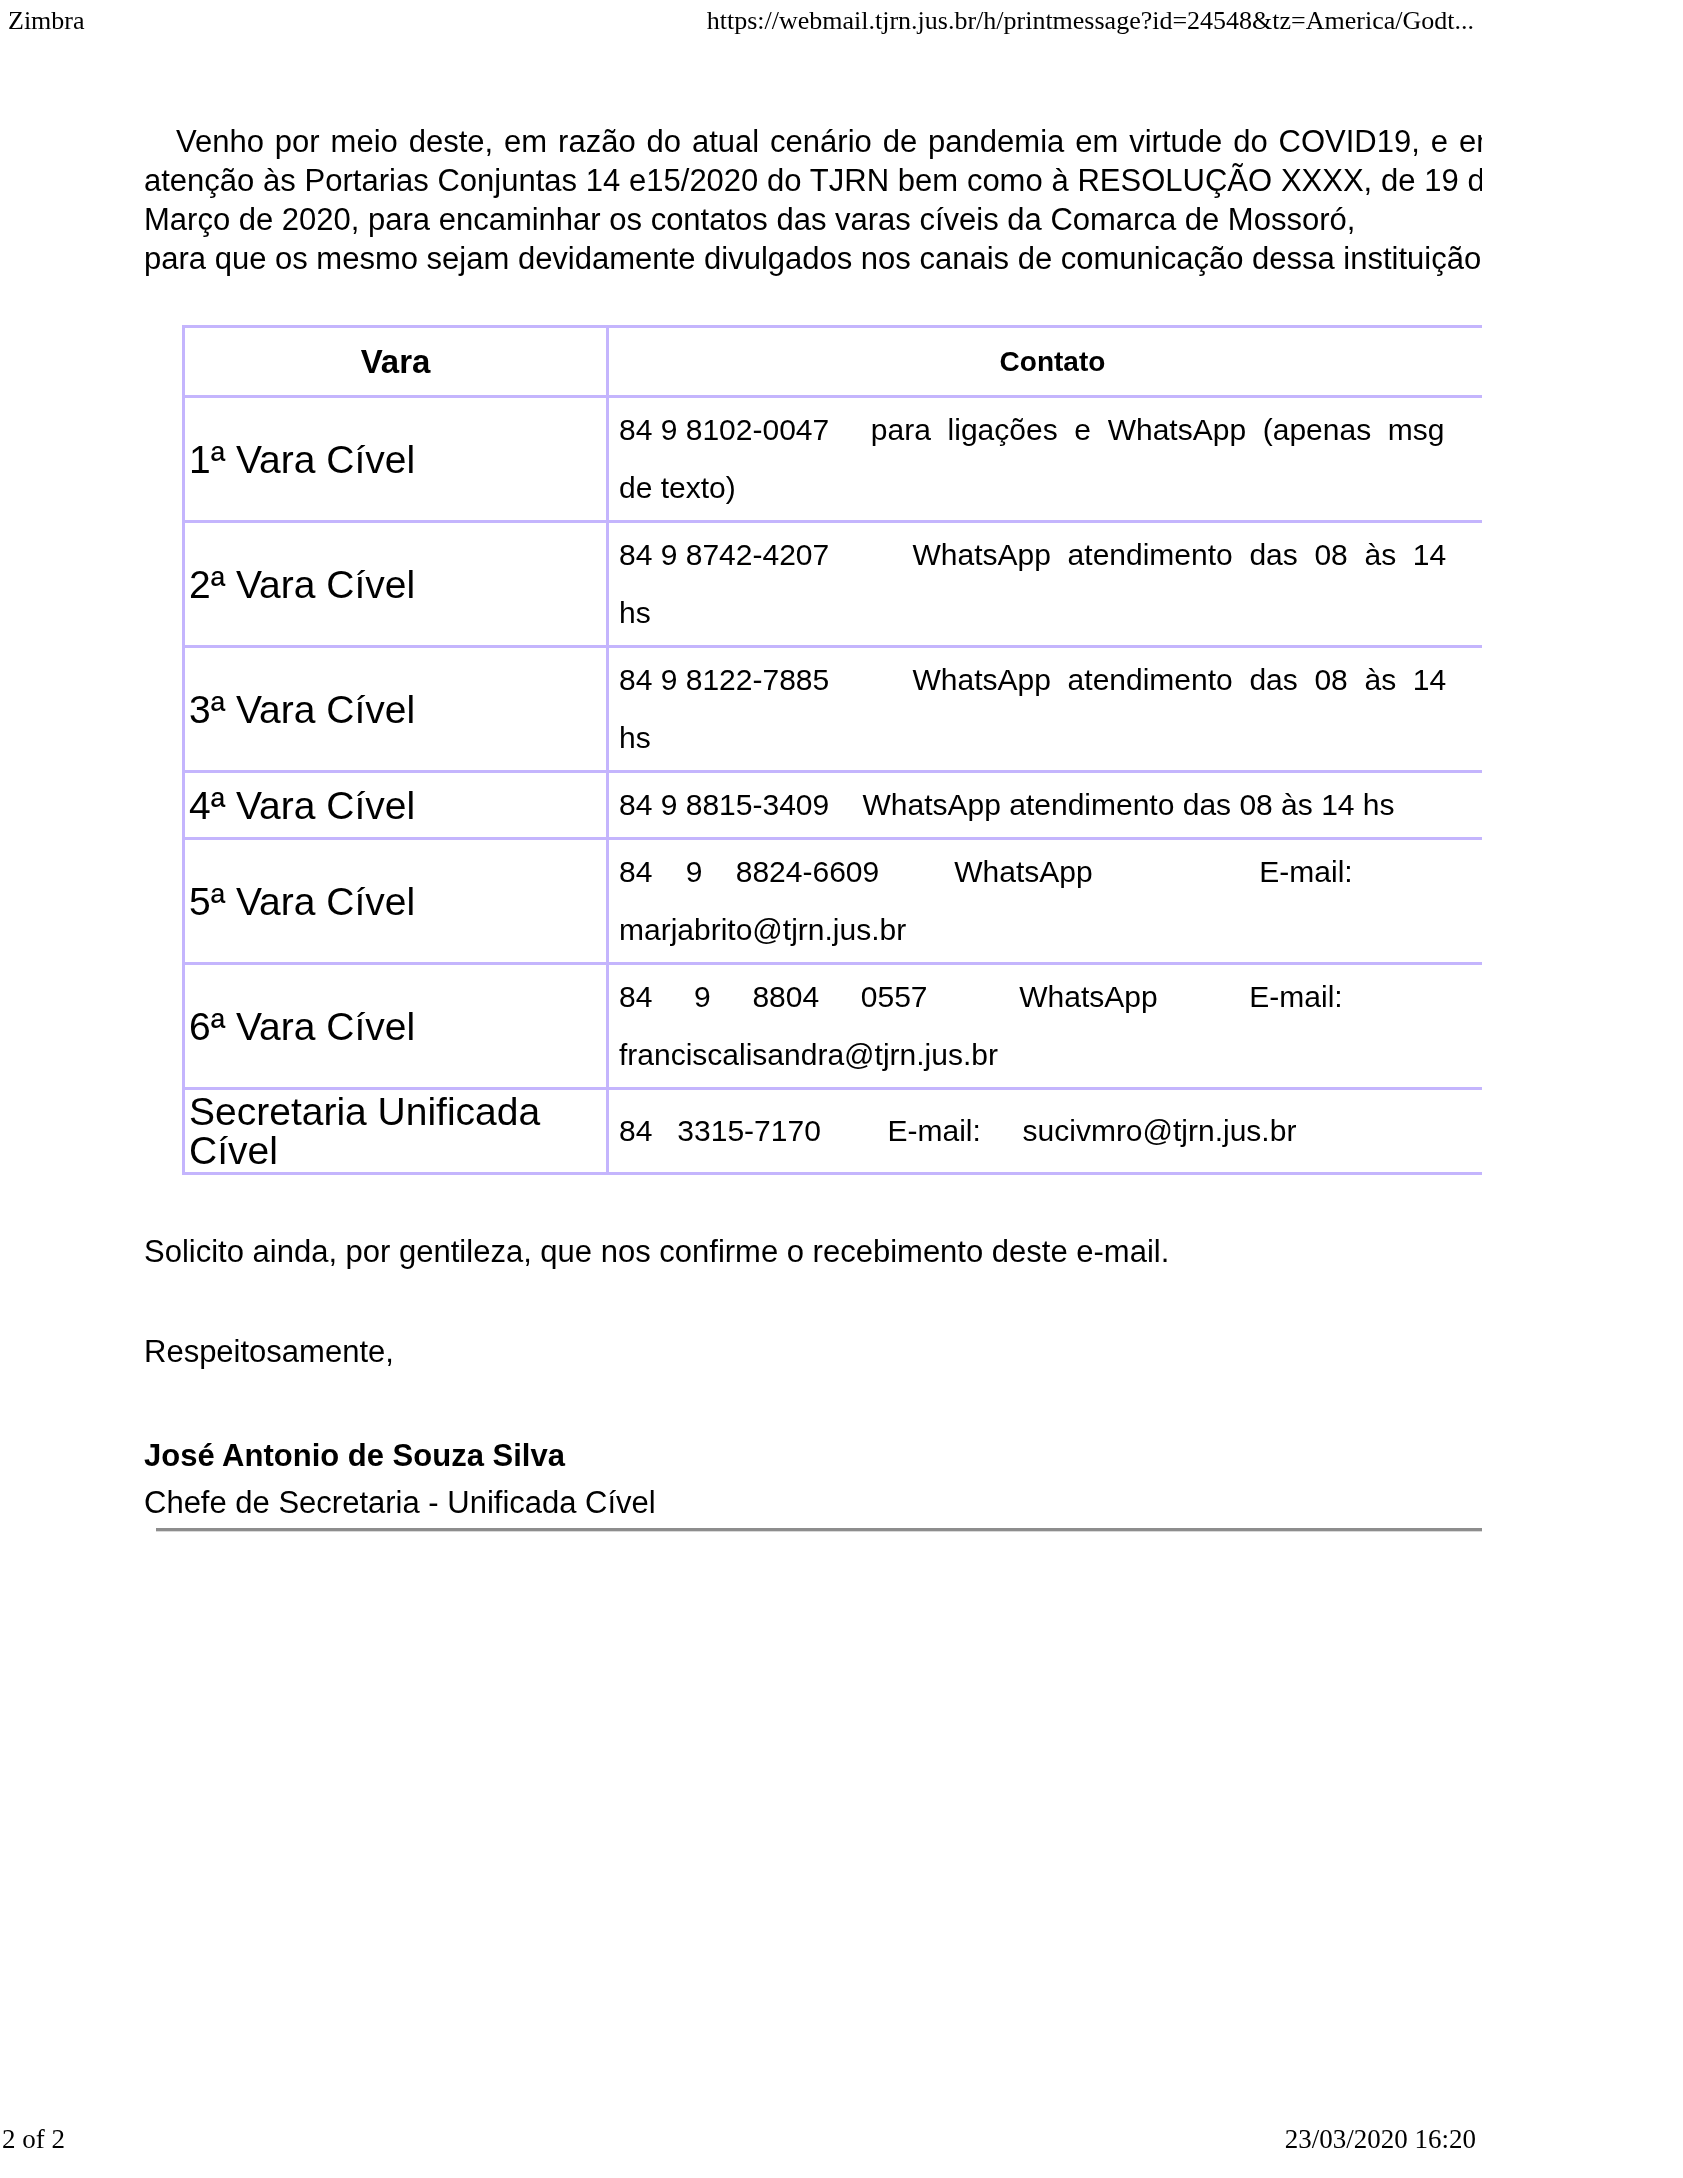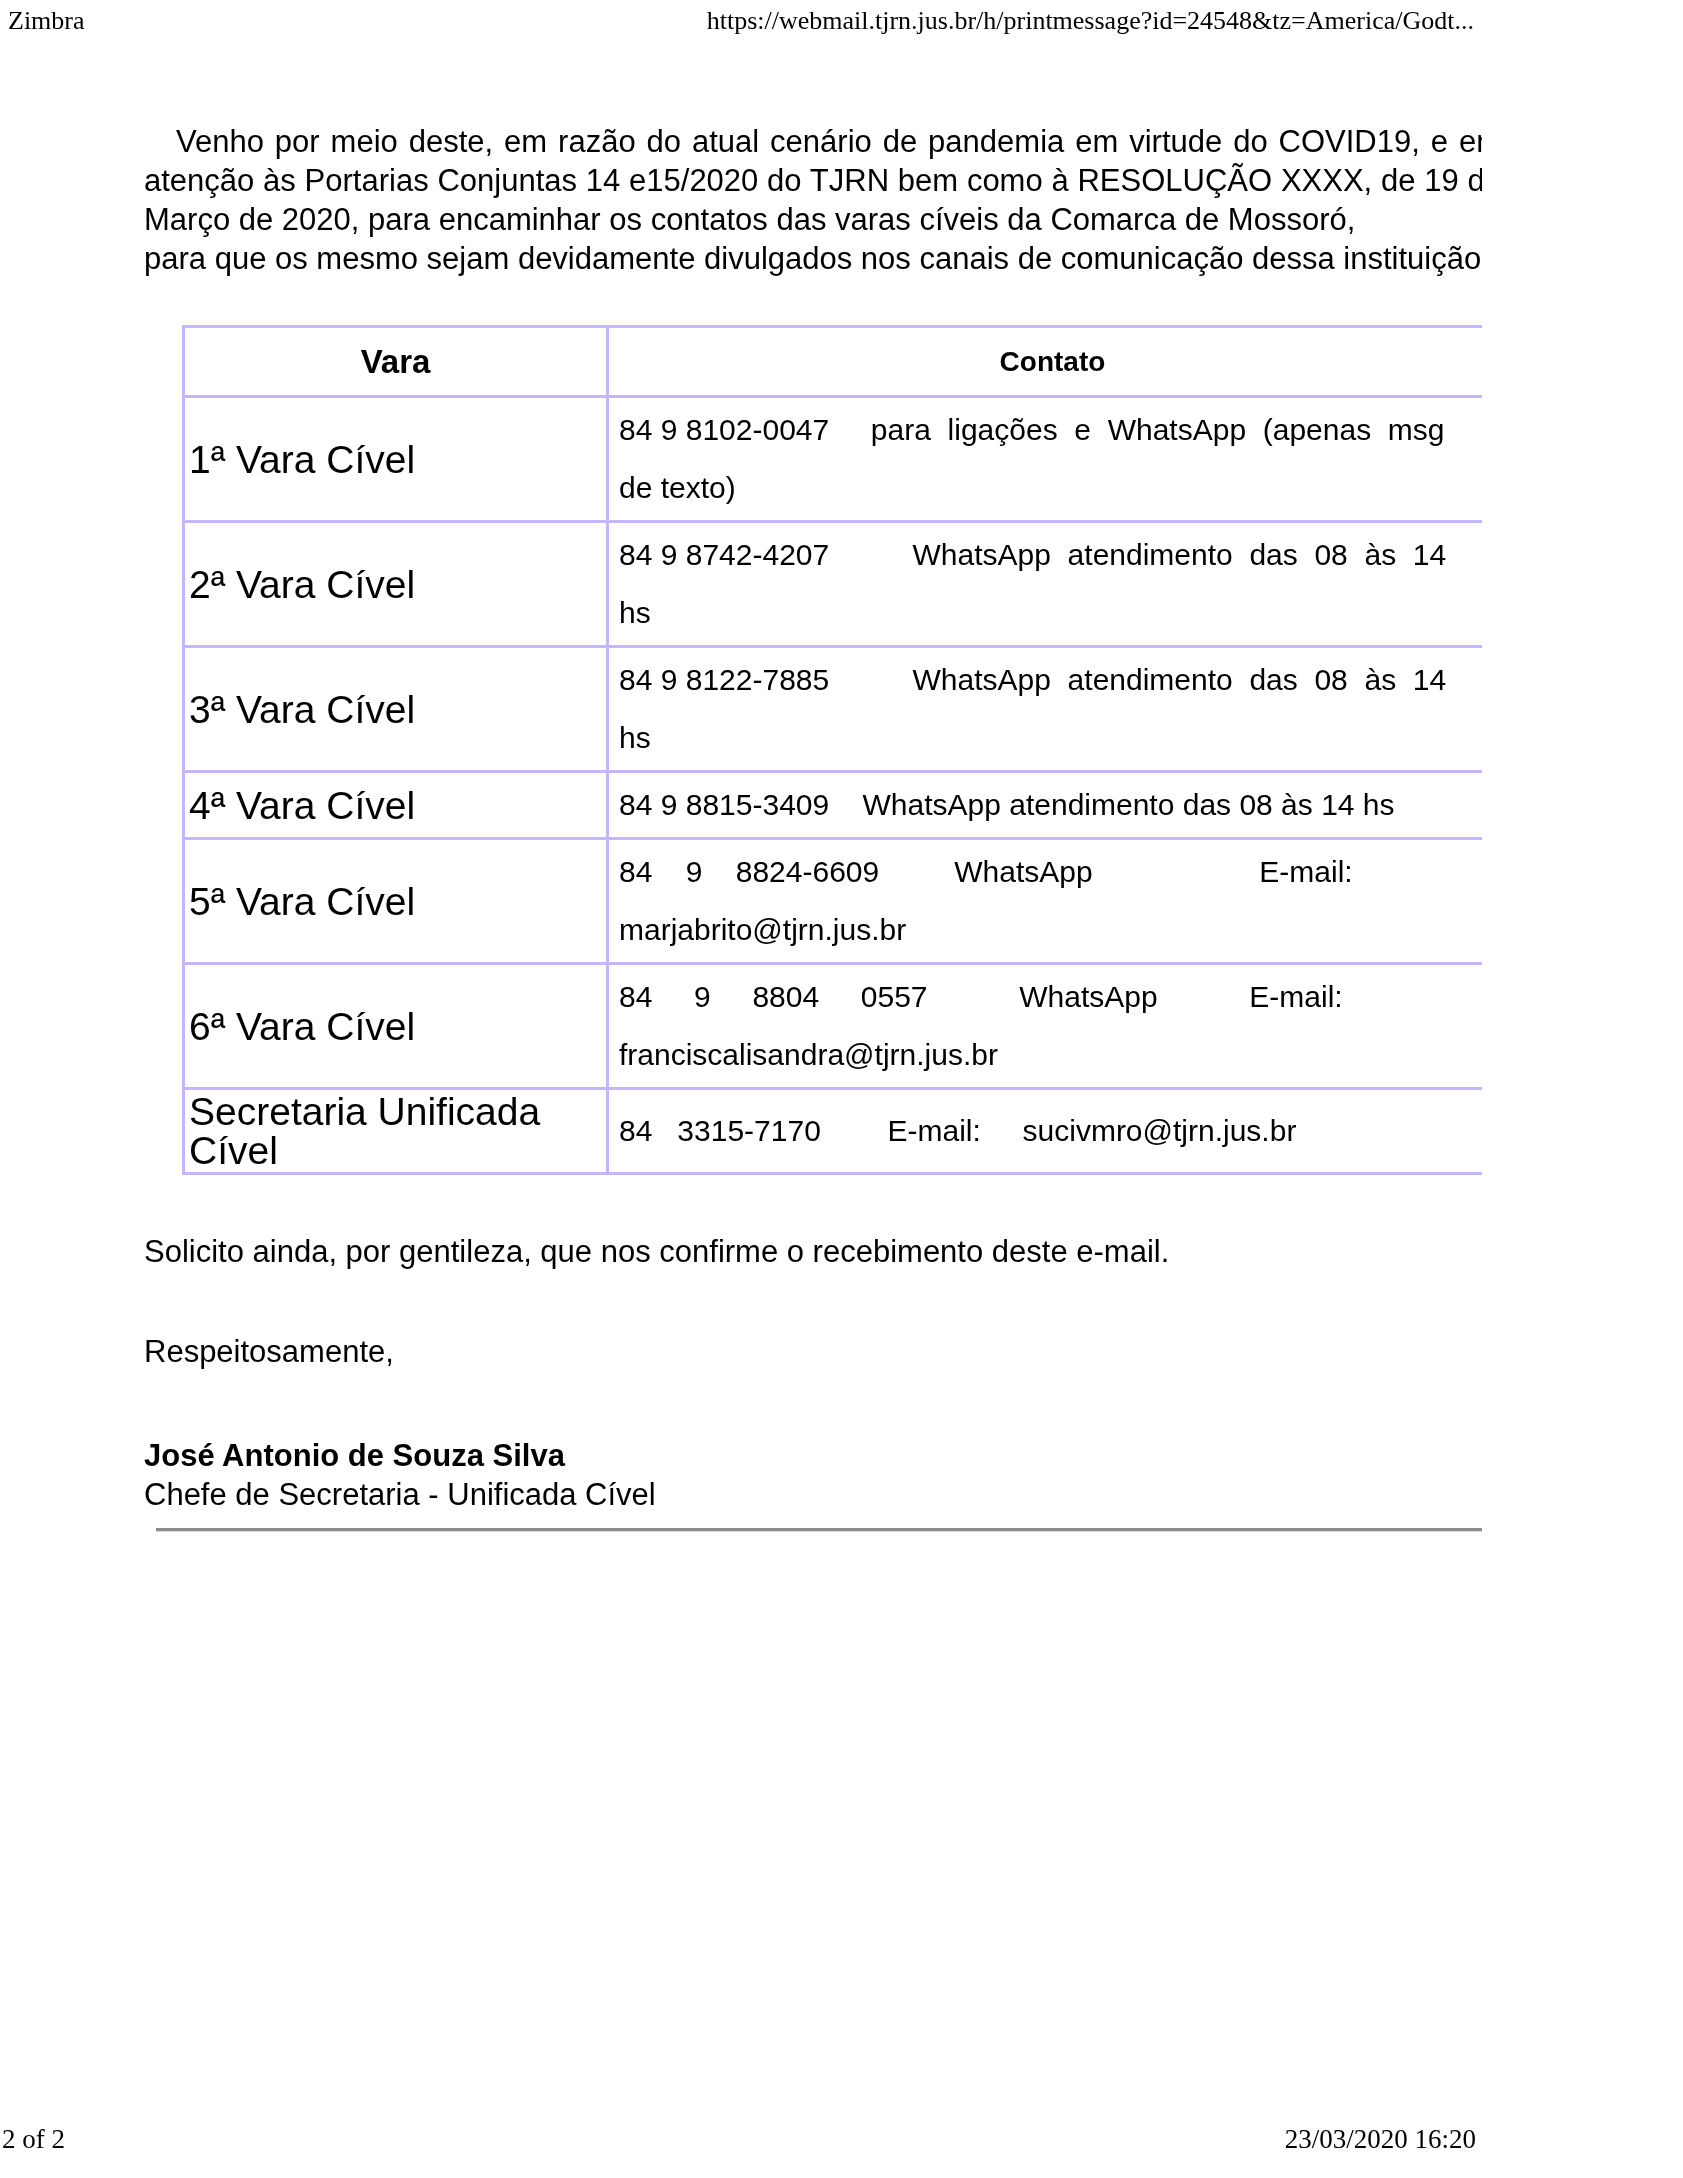--- a/index.html
+++ b/index.html
@@ -78,21 +78,21 @@
   td.contato {
     font-size: 30px;
     line-height: 58px;
     padding: 3px 6px 3px 10px;
     white-space: pre-wrap;
     vertical-align: middle;
     word-break: break-word;
   }
   .confirm { margin: 57px 0 0 0; }
   .closing { margin: 61px 0 0 0; }
-  .sig-name { margin: 65px 0 0 0; font-weight: bold; }
+  .sig-name { margin: 65px 0 8px 0; font-weight: bold; }
   .sig-role { margin: 0; }
   .rule {
     position: absolute;
     top: 1528px;
     left: 156px;
     width: 1385px;
     height: 0;
     border: none;
     border-top: 3px solid #8d8d8d;
     border-bottom: 1px solid #d9d9d9;

